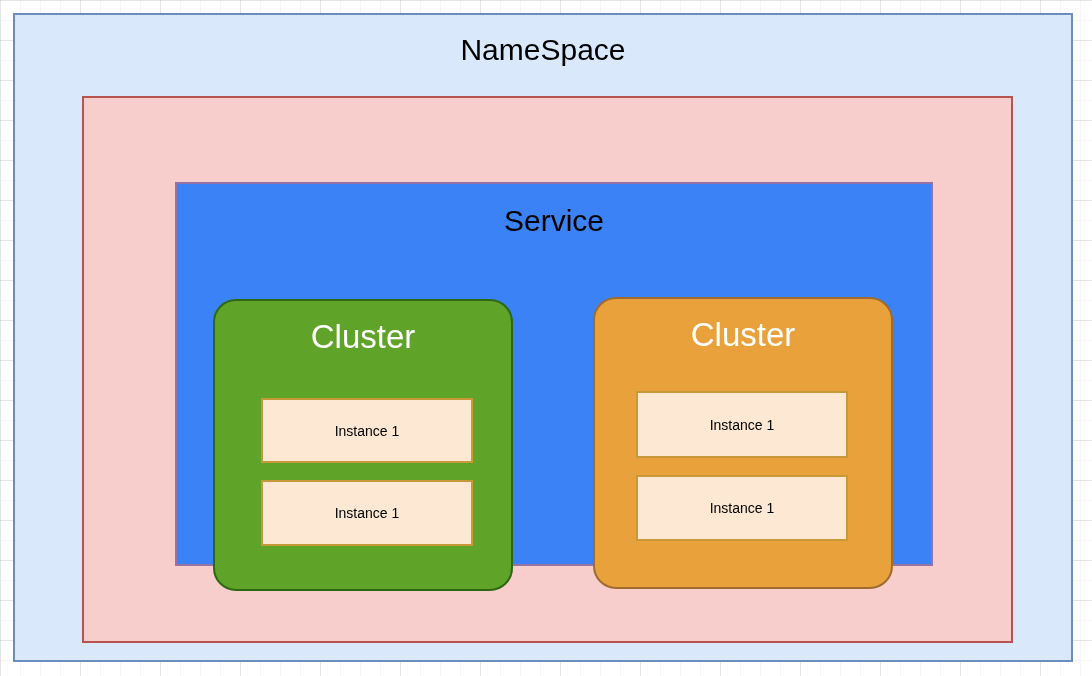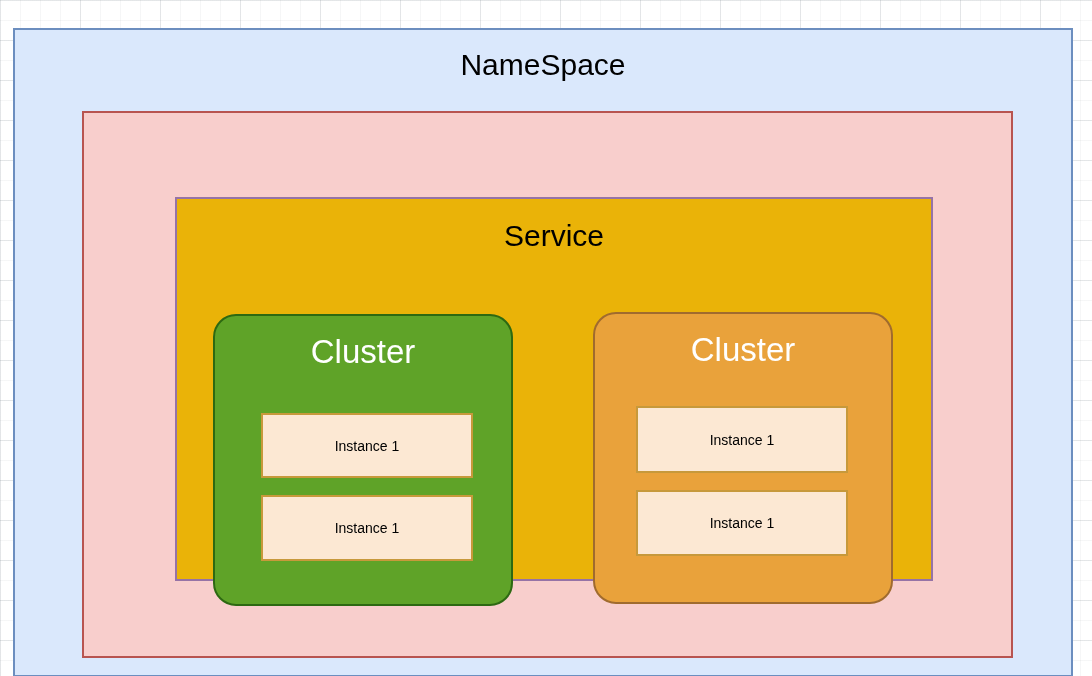--- a/index.html
+++ b/index.html
@@ -25,37 +25,37 @@
     box-sizing: border-box;
   }
   .box-title {
     text-align: center;
     color: #000000;
     font-size: 30px;
     line-height: 1.15;
     white-space: nowrap;
   }
   .namespace {
-    left: 13px; top: 28px;
+    left: 13px; top: 13px;
     width: 1060px; height: 649px;
     background: #DAE8FC;
     border: 2px solid #6C8EBF;
   }
   .namespace > .box-title { margin-top: 18px; }
   .group {
     left: 67px; top: 81px;            
     width: 931px; height: 547px;
     background: #F8CECC;
     border: 2px solid #B85450;
   }
   .group > .box-title { margin-top: 19px; }
   .service {
     left: 91px; top: 84px;            
     width: 758px; height: 384px;
-    background: #eab308;
+    background: #3b82f6;
     border: 2px solid #9673A6;
   }
   .service > .box-title { margin-top: 20px; }
   .cluster {
     width: 300px;
     height: 292px;
     top: 115px;                        
     border-radius: 23px;
   }
   .cluster-green {

